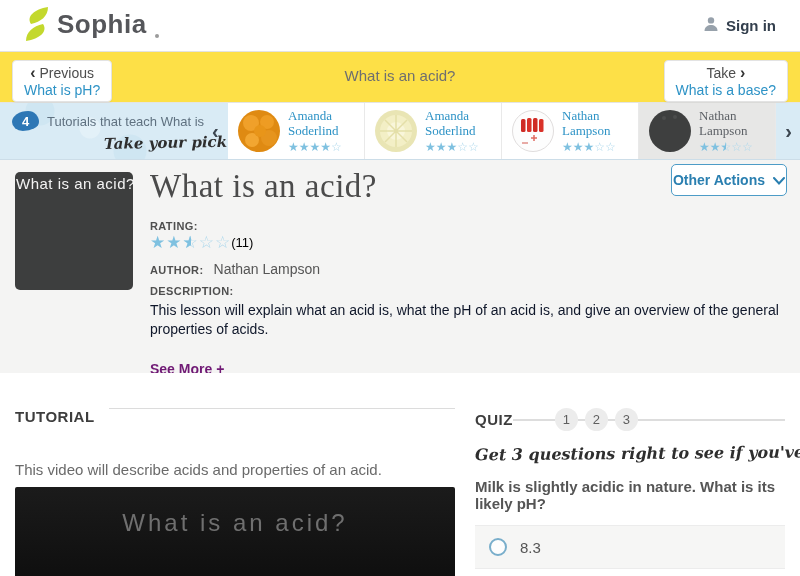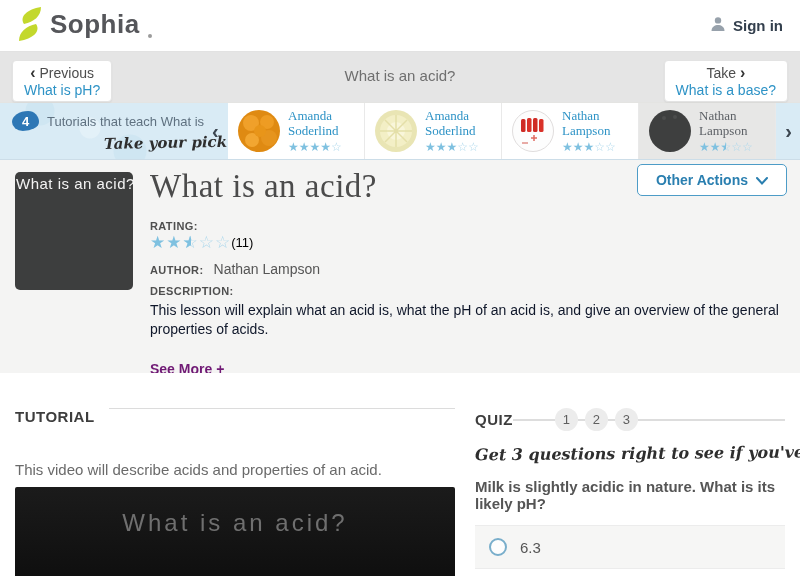--- a/index.html
+++ b/index.html
@@ -2,29 +2,29 @@
 <html><head>
 <meta charset="utf-8">
 <style>
   * { margin:0; padding:0; box-sizing:border-box; }
   html,body { background:#fff; }
   body { font-family:"Liberation Sans", sans-serif; color:#4a4a4a; }
   .page { position:relative; width:800px; height:576px; overflow:hidden; background:#fff; margin:0 auto; }
 
   
   .header { height:52px; background:#fff; border-bottom:1px solid #e2e2e2;
-            display:flex; align-items:center; justify-content:space-between; padding:0 17px; }
+            display:flex; align-items:center; justify-content:space-between; padding:0 24px; }
   .brand { display:flex; align-items:flex-start; gap:7px; cursor:pointer; }
   .brand-text { font-size:26px; font-weight:bold; color:#55565a; letter-spacing:.5px; line-height:34px; }
   .brand-dot { width:4px; height:4px; background:#9b9b9b; border-radius:50%; align-self:flex-end; margin:0 0 7px 1px; }
   .signin { display:flex; align-items:center; gap:7px; cursor:pointer; }
   .signin-label { font-size:15px; font-weight:bold; color:#333f4d; }
 
   
-  .navbar { height:51px; background:#e5e5e5; border-bottom:1px solid #e4e4e2; position:relative; }
+  .navbar { height:51px; background:#fde047; border-bottom:1px solid #e4e4e2; position:relative; }
   .navbtn { position:absolute; top:8px; background:#fff; border:1px solid #e3e3e3; border-radius:4px;
             box-shadow:0 1px 2px rgba(0,0,0,.06); padding:3px 11px; text-align:center; cursor:pointer; }
   .navbtn .l1 { font-size:14px; color:#4d4d4d; white-space:nowrap; }
   .navbtn .l2 { font-size:14px; color:#2e93c6; white-space:nowrap; }
   .navbtn .chv { font-size:16px; font-weight:bold; color:#333; }
   .navbtn-prev { left:12px; }
   .navbtn-next { right:12px; }
   .nav-title { position:absolute; left:0; right:0; top:0; line-height:48px; text-align:center;
                font-size:15px; color:#6f6f6f; }
 
@@ -75,21 +75,21 @@
   .rating-block { margin-top:15px; }
   .rating-row { display:flex; align-items:center; margin-top:2px; }
   .rating-row .stars { font-size:17px; letter-spacing:1px; }
   .rating-count { font-size:13px; font-weight:normal; color:#000000; cursor:pointer; }
   .author-row { margin-top:10px; display:flex; align-items:baseline; gap:10px; }
   .author-name { font-size:14px; color:#555; }
   .desc-block { margin-top:8px; }
   .desc-text { font-size:14px; color:#0f172a; margin-top:4px; line-height:1.35; }
   .see-more { display:inline-block; margin-top:22px; font-size:14px; font-weight:bold; color:#701a75; cursor:pointer; }
   .other-actions { position:absolute; right:13px; top:4px; background:#fff; border:1px solid #4d9cc7; border-radius:5px;
-                   padding:7px 18px; display:flex; align-items:center; gap:8px; cursor:pointer; }
+                   padding:7px 1px; display:flex; align-items:center; gap:8px; cursor:pointer; }
   .other-actions span { font-size:14px; font-weight:bold; color:#2a7fb0; }
 
   
   .content { position:relative; height:203px; background:#fff; }
   .col-left  { position:absolute; left:15px;  width:440px; top:35px; }
   .col-right { position:absolute; left:475px; width:310px; top:35px; }
   .sec-head { display:flex; align-items:flex-start; }
   .sec-title { font-size:15px; font-weight:bold; color:#3d3d3d; letter-spacing:.5px; }
   .sec-line { flex:1 1 auto; height:1px; background:#dcdcdc; margin-left:14px; }
   .tut-intro { margin-top:36px; font-size:15px; color:#6a6a6a; }
@@ -289,19 +289,19 @@
         <span class="q-seg s2"></span>
         <span class="q-step">2</span>
         <span class="q-seg s2"></span>
         <span class="q-step">3</span>
         <span class="q-seg s3"></span>
       </div>
       <div class="quiz-tagline hand">Get 3 questions right to see if you've got this concept</div>
       <div class="quiz-question">Milk is slightly acidic in nature. What is its likely pH?</div>
       <div class="quiz-option">
         <span class="radio"></span>
-        <span class="opt-label">6.3</span>
+        <span class="opt-label">8.3</span>
       </div>
 
     </div>
 
   </div>
 </div>
 
 </body></html>

